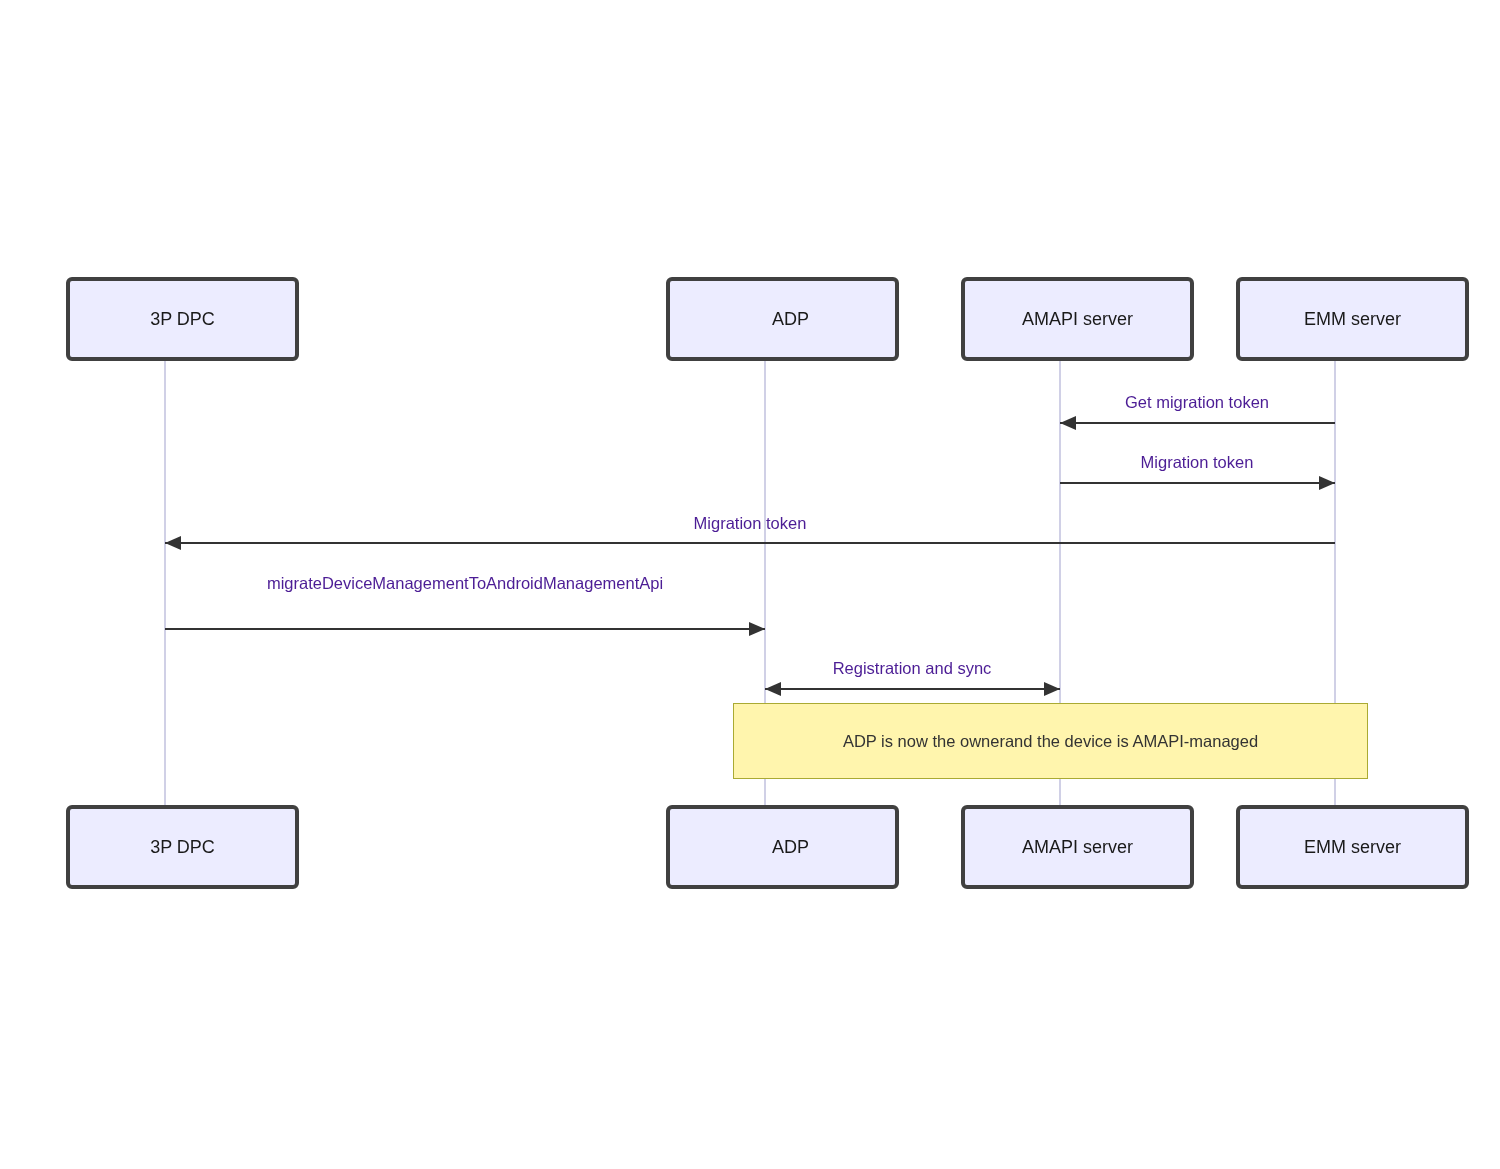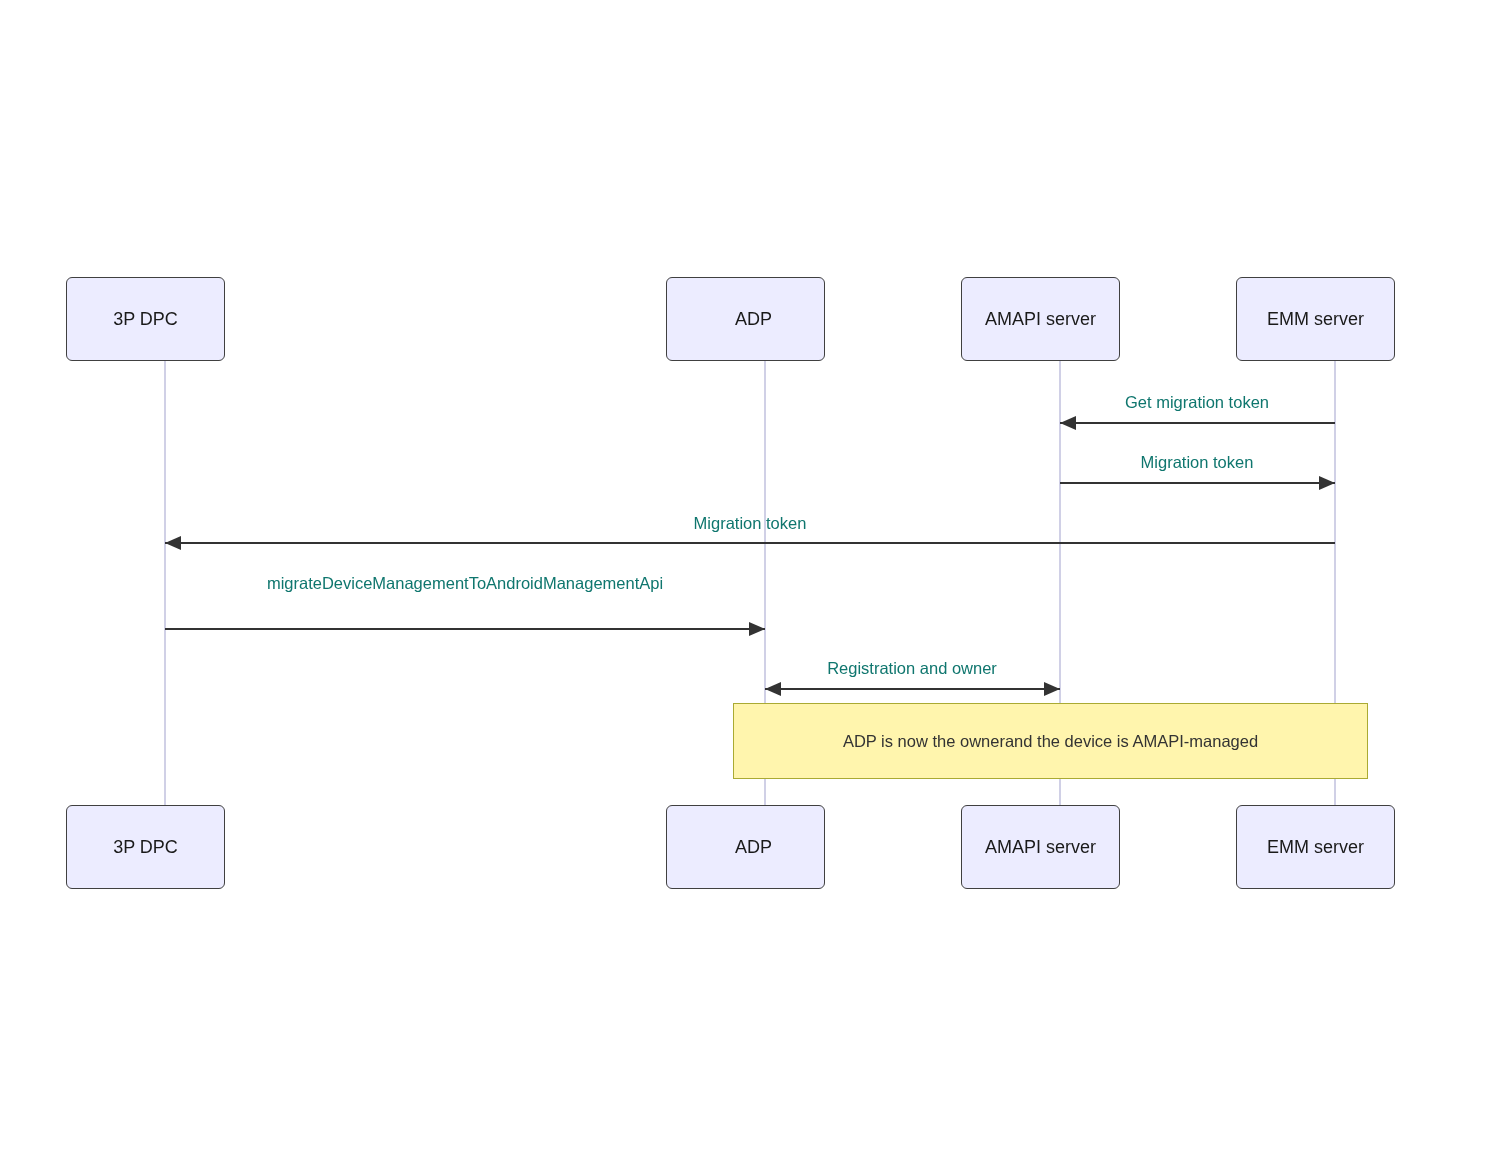--- a/index.html
+++ b/index.html
@@ -19,45 +19,45 @@
   .lifeline {
     position: absolute;
     top: 361px;
     height: 444px;
     width: 2px;
     background: #d0d0e6;
   }
   
   .actor {
     position: absolute;
-    width: 159px;
+    width: 233px;
     height: 84px;
     background: #ECECFF;
-    border: 1px solid #404040;
+    border: 4px solid #404040;
     border-radius: 6px;
     box-sizing: border-box;
     display: flex;
     align-items: center;
     justify-content: center;
     font-size: 18px;
     color: #1a1a1a;
   }
   .actor.top { top: 277px; }
   .actor.bottom { top: 805px; }
   .actor.a1 { left: 66px; }
   .actor.a2 { left: 666px; padding-left: 16px; }
   .actor.a3 { left: 961px; }
   .actor.a4 { left: 1236px; }
 
   
   .msg-label {
     position: absolute;
     transform: translateX(-50%);
     font-size: 16.5px;
-    color: #0f766e;
+    color: #4c1d95;
     white-space: nowrap;
     text-align: center;
     line-height: 24px;
   }
   
   .arrow {
     position: absolute;
     height: 2px;
     background: #333333;
   }
@@ -137,21 +137,21 @@
     <span class="head-left"></span>
   </div>
 
   <div class="msg-label" style="left:465px; top:571px">
     <div>migrateDeviceManagementToAndroidManagementApi</div>
   </div>
   <div class="arrow" style="left:165px; top:628px; width:600px">
     <span class="head-right"></span>
   </div>
 
-  <div class="msg-label" style="left:912px; top:656px">Registration and owner</div>
+  <div class="msg-label" style="left:912px; top:656px">Registration and sync</div>
   <div class="arrow" style="left:765px; top:688px; width:295px">
     <span class="head-left"></span>
     <span class="head-right"></span>
   </div>
 
   <div class="note">
     <div>ADP is now the owner</div>
     <div>and the device is AMAPI-managed</div>
   </div>
 

